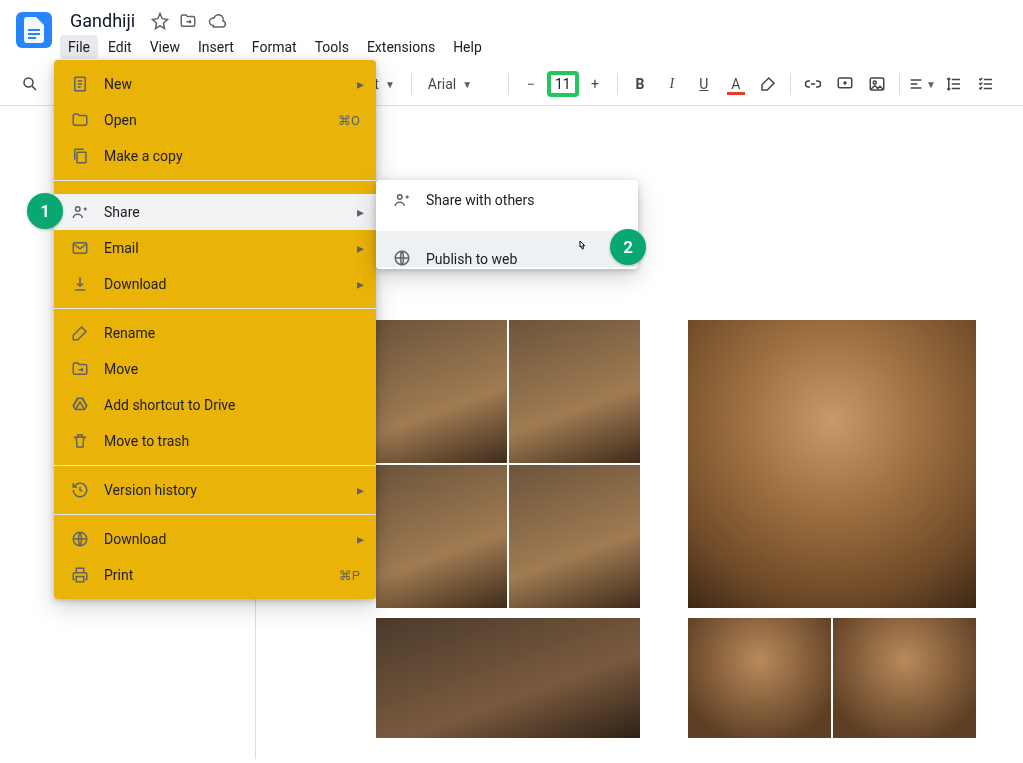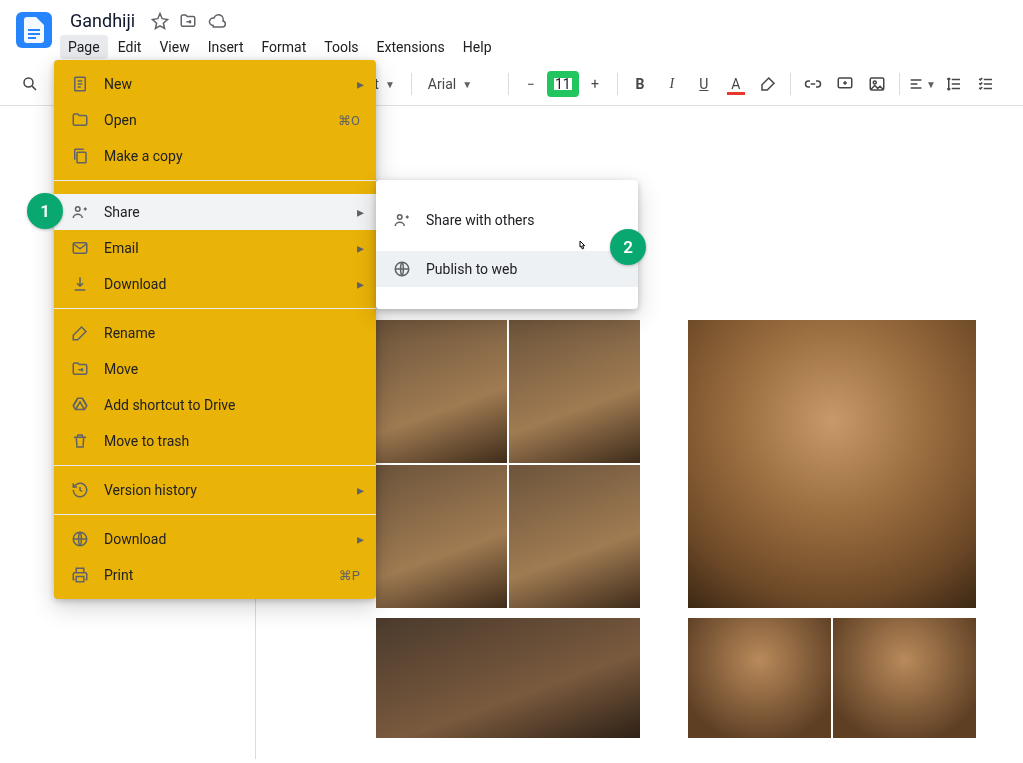--- a/index.html
+++ b/index.html
@@ -17,21 +17,21 @@
   .menu-item { padding: 4px 8px; border-radius: 4px; font-size: 14px; color: #202124; cursor: pointer; }
   .menu-item.active { background: #e8eaed; }
   
   
   .toolbar { display: flex; align-items: center; gap: 4px; padding: 6px 8px 6px 16px; border-bottom: 1px solid #e0e0e0; background:#fff; }
   .tb-btn { width: 28px; height: 28px; display:flex; align-items:center; justify-content:center; border-radius:4px; color:#444746; }
   .tb-sep { width:1px; height:22px; background:#dadce0; margin:0 4px; }
   .tb-drop { display:flex; align-items:center; height:30px; padding:0 8px; gap:6px; color:#444746; border-radius:4px; }
   .tb-font { min-width: 80px; }
   .tb-size { display:flex; align-items:center; gap:2px; }
-  .tb-size .box { width:32px; height:26px; border:7px solid #22c55e; border-radius:4px; display:flex; align-items:center; justify-content:center; font-size:14px; }
+  .tb-size .box { width:32px; height:26px; border:4px solid #22c55e; border-radius:4px; display:flex; align-items:center; justify-content:center; font-size:14px; }
   .bold { font-weight:700; }
   .italic { font-style:italic; font-family:serif; }
   .underline { text-decoration:underline; }
   .text-color { position:relative; }
   .text-color .bar { position:absolute; bottom:3px; left:5px; right:5px; height:3px; background:#e8392d; }
 
   
   .doc-area { padding: 12px 0 0 70px; background:#fff; position:relative; height:calc(100% - 110px); }
   .ruler-edge { position:absolute; left:255px; top:0; bottom:0; width:1px; background:#dadce0;}
   .img-grid { display:flex; gap:48px; padding-left: 306px; padding-top: 202px;}
@@ -45,22 +45,22 @@
 
   
   .dropdown { position:absolute; top:60px; left:54px; width:322px; background:#eab308; border-radius:4px; box-shadow: 0 2px 6px rgba(0,0,0,.2), 0 8px 24px rgba(0,0,0,.18); padding:6px 0; z-index:20; }
   .dd-item { display:flex; align-items:center; height:36px; padding:0 16px; gap:14px; font-size:14px; color:#202124; position:relative;}
   .dd-item .ico { width:20px; display:flex; justify-content:center; color:#5f6368;}
   .dd-item .arrow { position:absolute; right:12px; color:#5f6368;}
   .dd-item .shortcut { position:absolute; right:16px; color:#5f6368; font-size:13px;}
   .dd-sep { height:1px; background:#e8eaed; margin:6px 0;}
   .dd-item.hover { background:#f1f3f4;margin-top:13px;}
   
-  .submenu { position:absolute; top:180px; left:376px; width:262px; background:#fff; border-radius:4px; box-shadow: 0 2px 6px rgba(0,0,0,.2), 0 8px 24px rgba(0,0,0,.18); padding:22px 0; z-index:21;}
-  .submenu .dd-item.hover { background:#eef1f3;}
+  .submenu { position:absolute; top:180px; left:376px; width:262px; background:#fff; border-radius:4px; box-shadow: 0 2px 6px rgba(0,0,0,.2), 0 8px 24px rgba(0,0,0,.18); padding:2px 0; z-index:21;}
+  .submenu .dd-item.hover { background:#eef1f3;align-items:flex-end;}
 
   
   .badge { position:absolute; width:36px; height:36px; border-radius:50%; background:#09a871; color:#fff; display:flex; align-items:center; justify-content:center; font-weight:600; font-size:17px; z-index:30; box-shadow:0 1px 3px rgba(0,0,0,.25);}
   .cursor { position:absolute; z-index:31; color:#202124;}
 
   .chevron { font-size:10px; color:#5f6368;}
 </style>
 </head>
 <body>
 
@@ -87,21 +87,21 @@
             <path d="M10 13h6m0 0-2-2m2 2-2 2"></path>
           </svg>
       </span>
       <span class="title-icon">
         <svg width="20" height="18" viewBox="0 0 24 24" fill="none" stroke="#5f6368" stroke-width="2">
             <path d="M7 18a5 5 0 1 1 .9-9.9A6 6 0 0 1 20 12a4 4 0 0 1-1 7.9H7z"></path>
           </svg>
       </span>
     </div>
     <div class="menubar">
-      <div class="menu-item active">Page</div>
+      <div class="menu-item active">File</div>
       <div class="menu-item">Edit</div>
       <div class="menu-item">View</div>
       <div class="menu-item">Insert</div>
       <div class="menu-item">Format</div>
       <div class="menu-item">Tools</div>
       <div class="menu-item">Extensions</div>
       <div class="menu-item">Help</div>
     </div>
   </div>
 </div>

